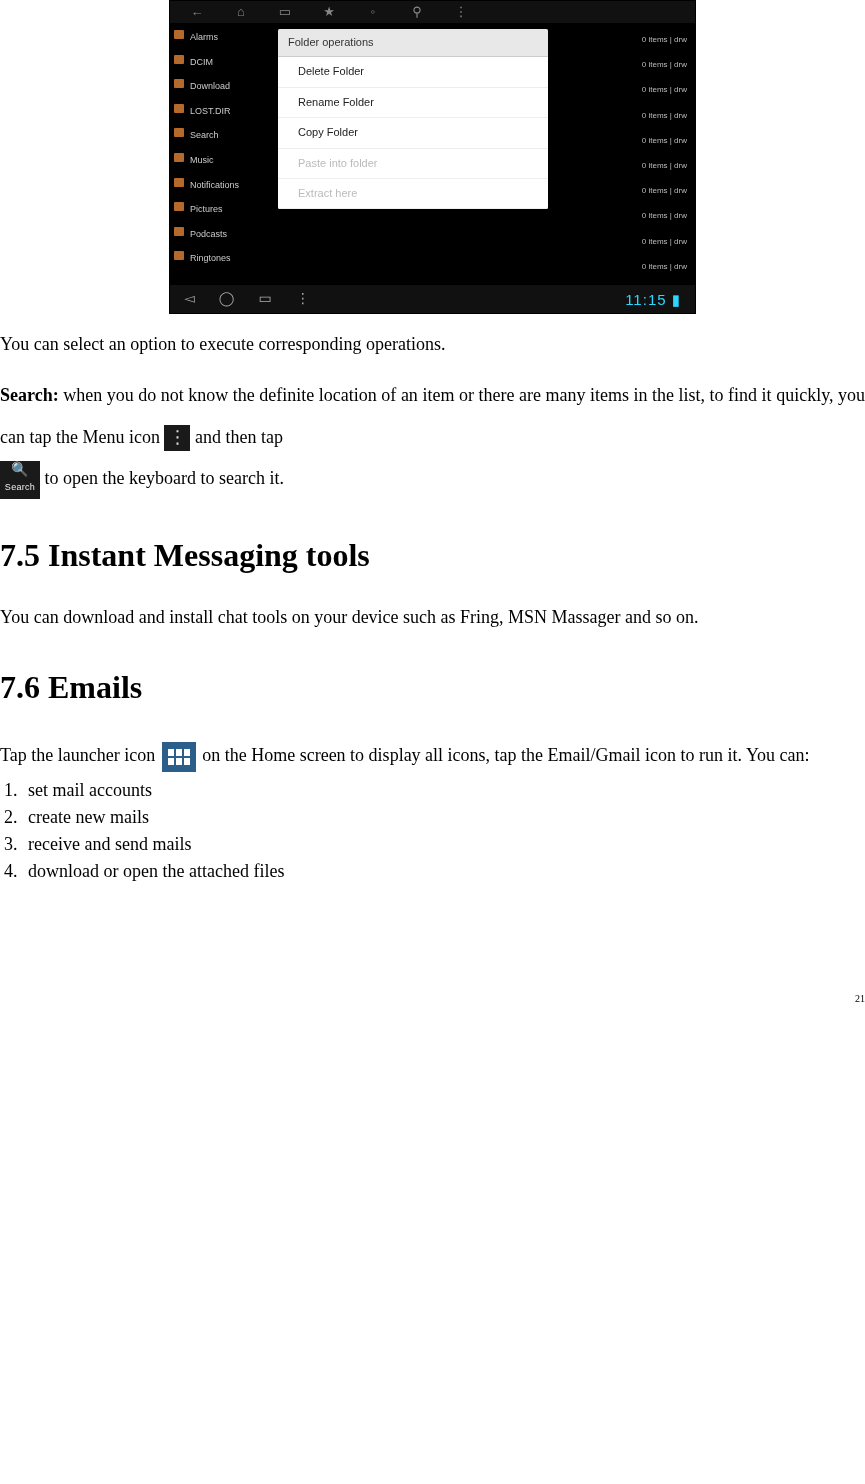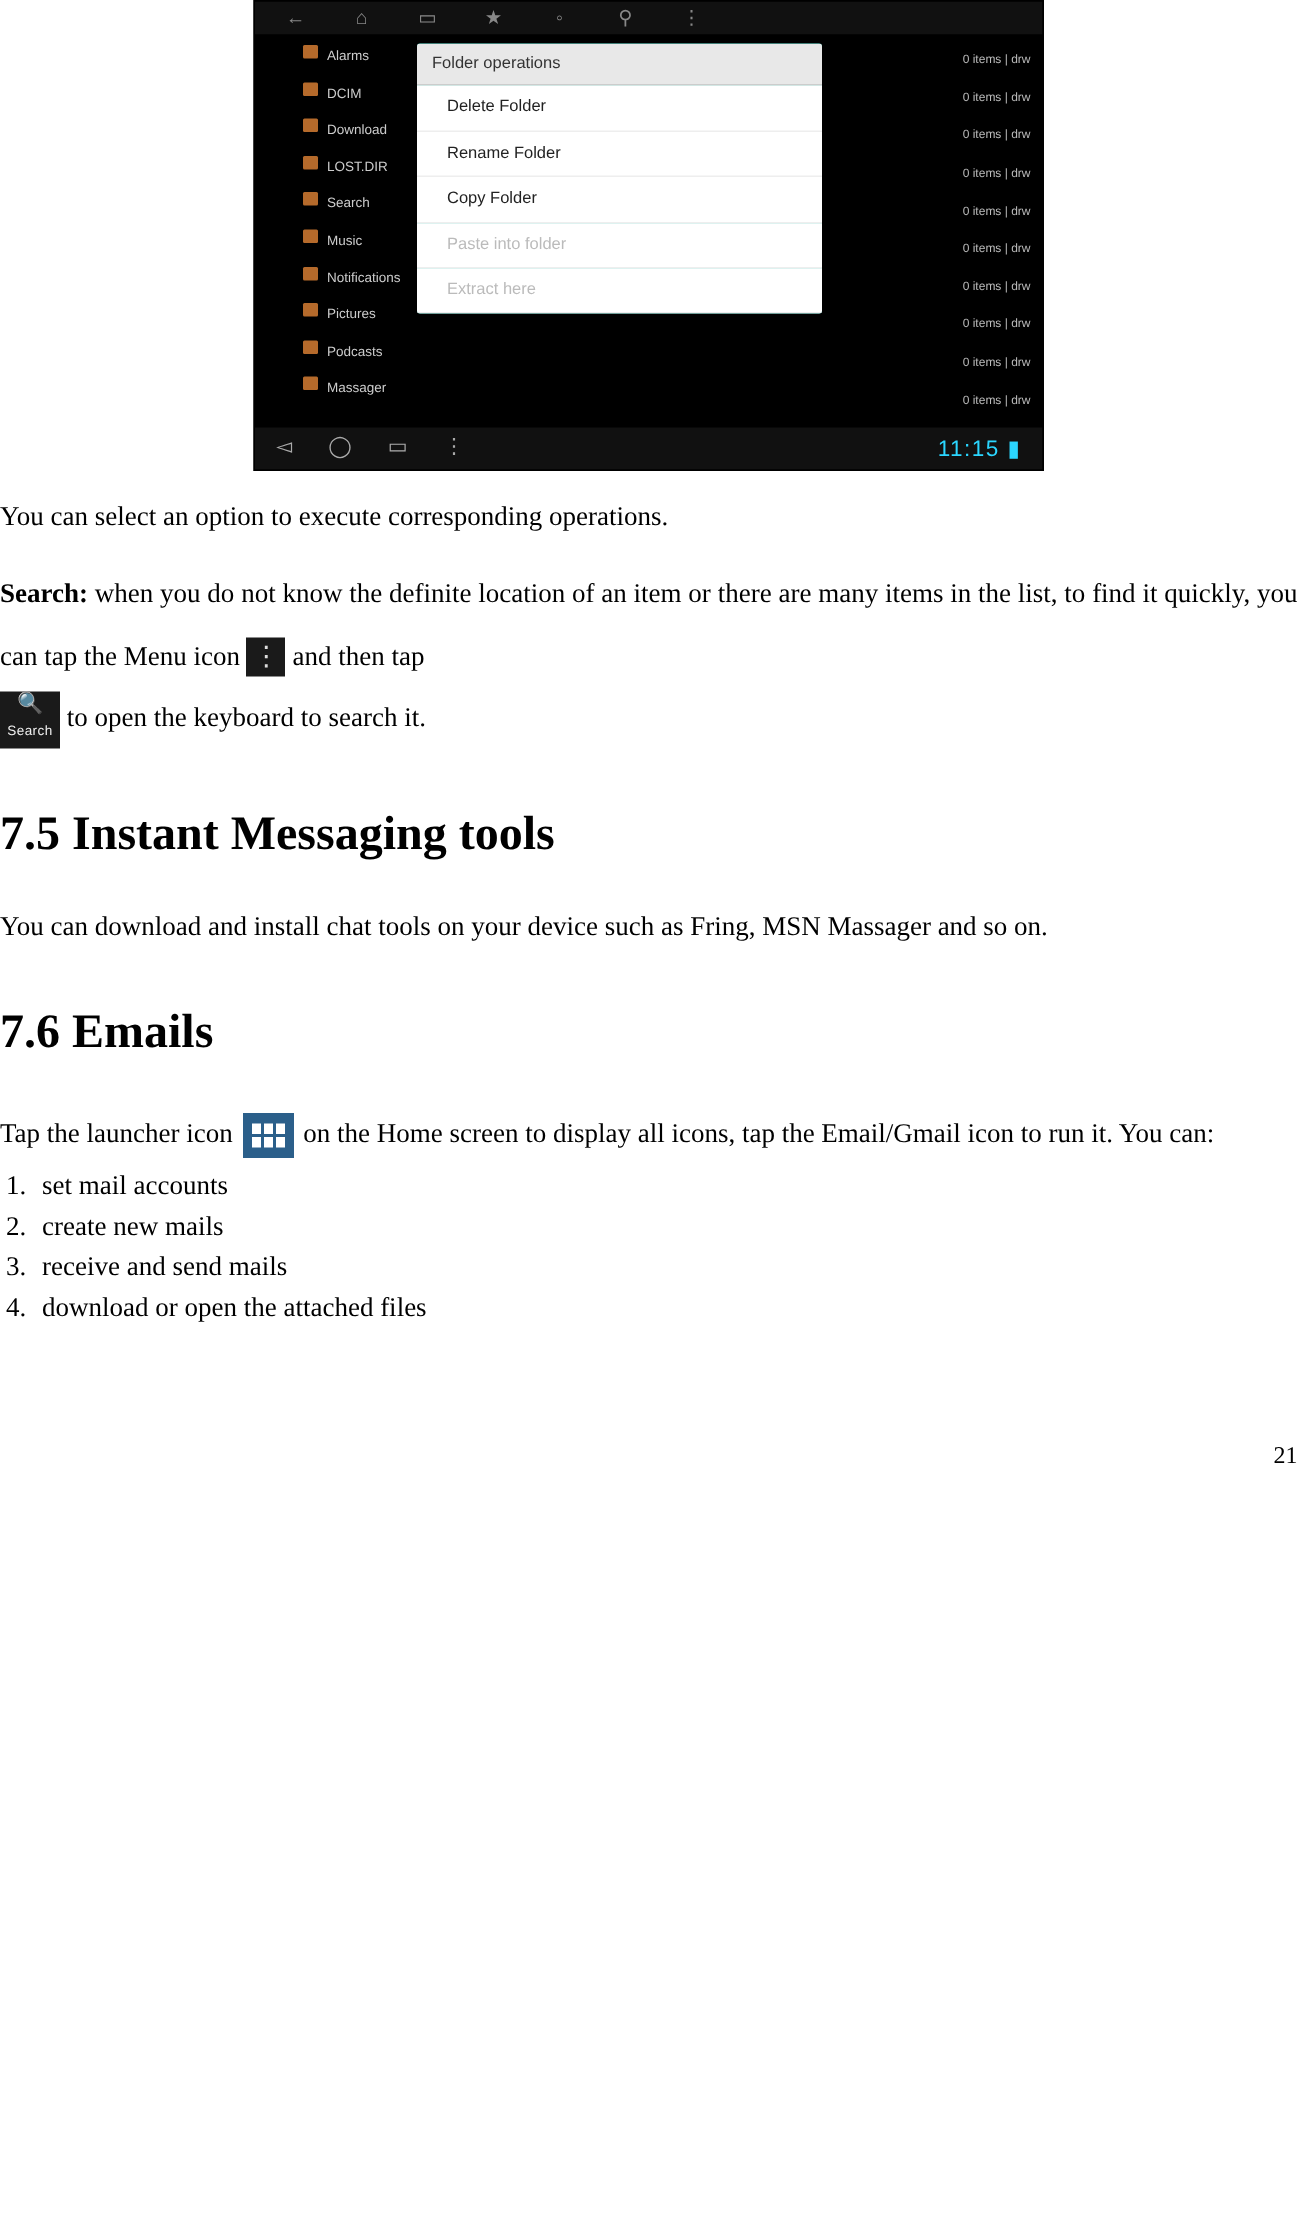--- a/index.html
+++ b/index.html
@@ -51,21 +51,20 @@
     height: 100%;
     padding-top: 2px;
   }
   .ss-side-item {
     font-family: Arial, sans-serif;
     font-size: 9px;
     color: #ccc;
     padding: 6px 4px 6px 20px;
     position:relative;
     white-space:nowrap;
-    margin-left:28px;
   }
   .ss-side-item::before{
     content:"";
     position:absolute;
     left:4px; top:5px;
     width:10px; height:9px;
     background:#b56a2b;
     border-radius:1px;
   }
   .ss-right {
@@ -200,22 +199,22 @@
   ol.elist{
     margin: 2px 0 0 0;
     padding-left: 22px;
   }
   ol.elist li{
     padding-left: 6px;
     margin: 2px 0;
   }
   .page-number{
     text-align:right;
-    font-size:16px;
-    margin-top: 76px;
+    font-size:10px;
+    margin-top: 108px;
   }
   .content{
     padding: 0 0 0 0;
   }
 </style>
 </head>
 <body>
 
 <div class="page">
   <div class="content">
@@ -234,21 +233,21 @@
         <div class="ss-side">
           <div class="ss-side-item">Alarms</div>
           <div class="ss-side-item">DCIM</div>
           <div class="ss-side-item">Download</div>
           <div class="ss-side-item">LOST.DIR</div>
           <div class="ss-side-item">Search</div>
           <div class="ss-side-item">Music</div>
           <div class="ss-side-item">Notifications</div>
           <div class="ss-side-item">Pictures</div>
           <div class="ss-side-item">Podcasts</div>
-          <div class="ss-side-item">Massager</div>
+          <div class="ss-side-item">Ringtones</div>
         </div>
         <div class="ss-right">
           <div class="ss-right-item">0 items | drw</div>
           <div class="ss-right-item">0 items | drw</div>
           <div class="ss-right-item">0 items | drw</div>
           <div class="ss-right-item">0 items | drw</div>
           <div class="ss-right-item">0 items | drw</div>
           <div class="ss-right-item">0 items | drw</div>
           <div class="ss-right-item">0 items | drw</div>
           <div class="ss-right-item">0 items | drw</div>

